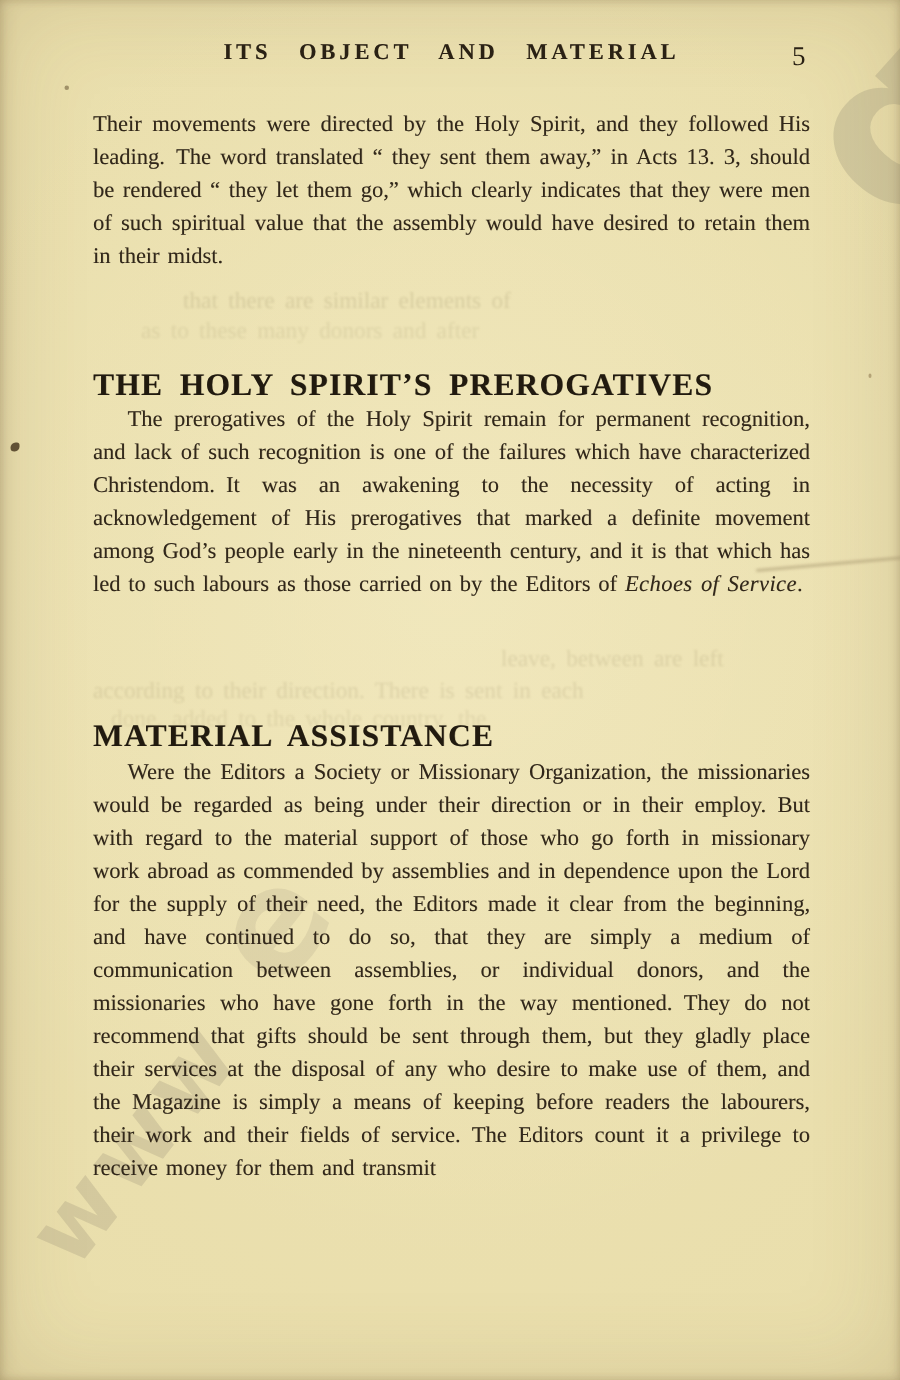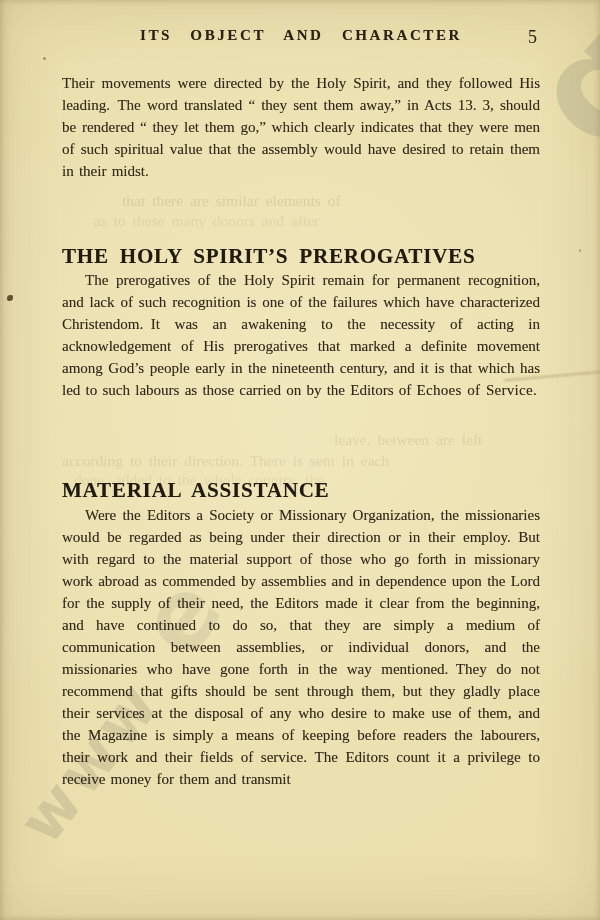--- a/index.html
+++ b/index.html
@@ -36,21 +36,21 @@
     font-size:15px;line-height:22px;
     text-align:justify;
     word-spacing:1.5px;
     color:#31271a;
     text-shadow:0.25px 0.25px 0 rgba(45,34,18,0.30);
   }
   .para.indent{ text-indent:23px; }
   .p1{top:57px;}
   .p2{top:254px;}
   .p3{top:489px;}
-  .em-ital{letter-spacing:0.3px;}
+  .em-ital{font-style:italic;letter-spacing:0.3px;}
   .heading{
     position:absolute;left:62px;width:478px;text-align:left;
     font-size:21px;font-weight:700;letter-spacing:0.8px;word-spacing:5px;
     color:#211a0f;text-shadow:0.3px 0.3px 0 rgba(30,22,10,0.4);
   }
   .h1{top:227px;}
   .h2{top:461px;}
   
   .wm{
     position:absolute;
@@ -101,21 +101,21 @@
   <div class="bleed b2">leave, between are left</div>
   <div class="bleed b3">according to their direction.  There is sent in each</div>
   <div class="bleed b4">done, added to the whole country, the</div>
 
   <span class="speck1"></span>
   <span class="speck2"></span>
   <span class="speck3"></span>
   <span class="crease"></span>
 
   <div class="runhead-row">
-    <div class="runhead">ITS  OBJECT  AND  CHARACTER</div>
+    <div class="runhead">ITS  OBJECT  AND  MATERIAL</div>
     <div class="pagenum">5</div>
   </div>
 
   <p class="para p1">Their movements were directed by the Holy Spirit, and they followed His leading. The word translated “ they sent them away,” in Acts 13. 3, should be rendered “ they let them go,” which clearly indicates that they were men of such spiritual value that the assembly would have desired to retain them in their midst.</p>
 
   <h2 class="heading h1">THE HOLY SPIRIT’S PREROGATIVES</h2>
 
   <p class="para indent p2"><span>The prerogatives of the Holy Spirit remain for permanent recognition, and lack of such recognition is one of the failures which have characterized Christendom. It was an awakening to the necessity of acting in acknowledgement of His prerogatives that marked a definite movement among God’s people early in the nineteenth century, and it is that which has led to such labours as those carried on by the Editors of </span><span class="em-ital">Echoes of Service</span><span>.</span></p>
 
   <h2 class="heading h2">MATERIAL ASSISTANCE</h2>

